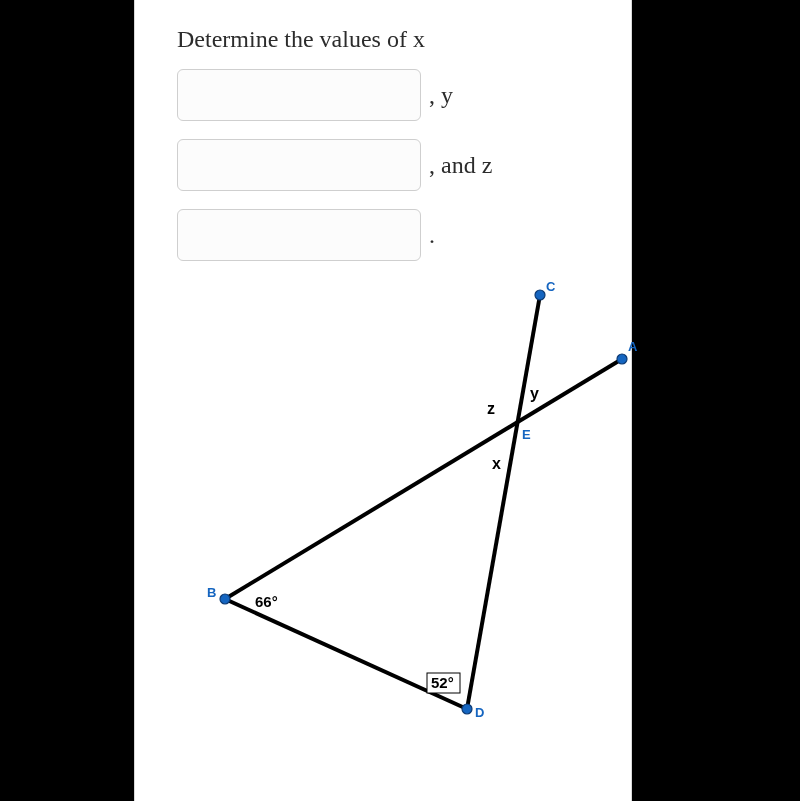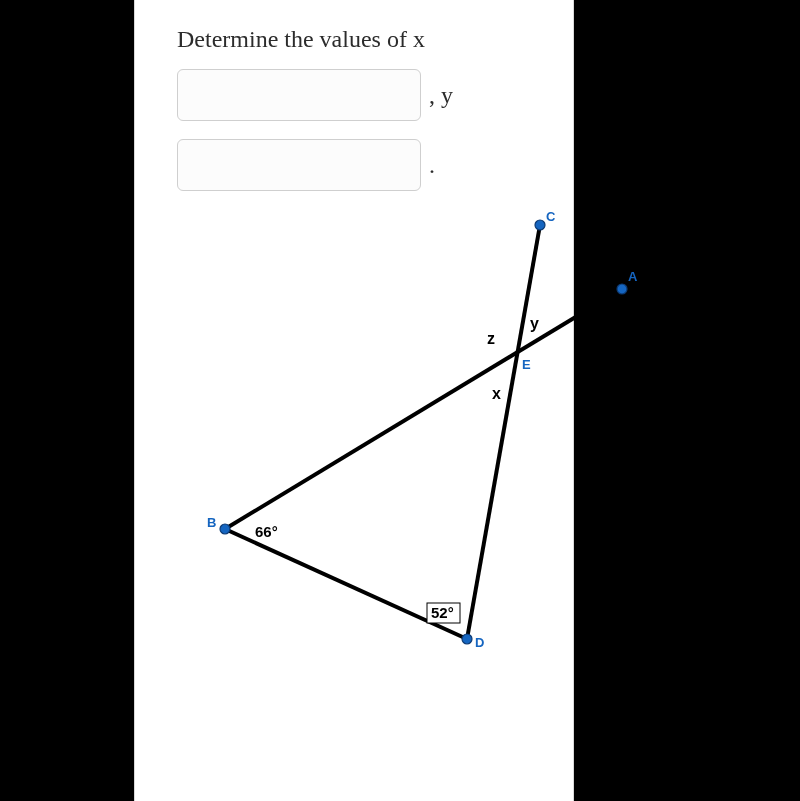--- a/index.html
+++ b/index.html
@@ -9,21 +9,21 @@
     width: 800px;
     height: 801px;
     background: #000;
     font-family: Georgia, 'Times New Roman', serif;
     overflow: hidden;
   }
   .page {
     position: absolute;
     left: 134px;
     top: 0;
-    width: 440px;
+    width: 498px;
     height: 801px;
     background: #fff;
     border: 1px solid #d9d9d9;
     border-top: none;
     border-bottom: none;
     padding: 24px 42px 0 42px;
   }
   .prompt {
     font-size: 24px;
     color: #2c2c2c;
@@ -87,20 +87,24 @@
 
 <div class="page">
 
   <p class="prompt">Determine the values of x</p>
 
   <div class="row">
     <input class="field" type="text" value="" style="">
     <span class="after">, y</span>
   </div>
 
+  <div class="row">
+    <input class="field" type="text" value="" style="">
+    <span class="after">, and z</span>
+  </div>
 
   <div class="row">
     <input class="field" type="text" value="" style="">
     <span class="after">.</span>
   </div>
 
   <div class="diagram-wrap">
     <svg viewBox="0 0 460 440" width="460" height="440">
 
       <line x1="290" y1="430" x2="363" y2="16" stroke="#000" stroke-width="4"></line>

